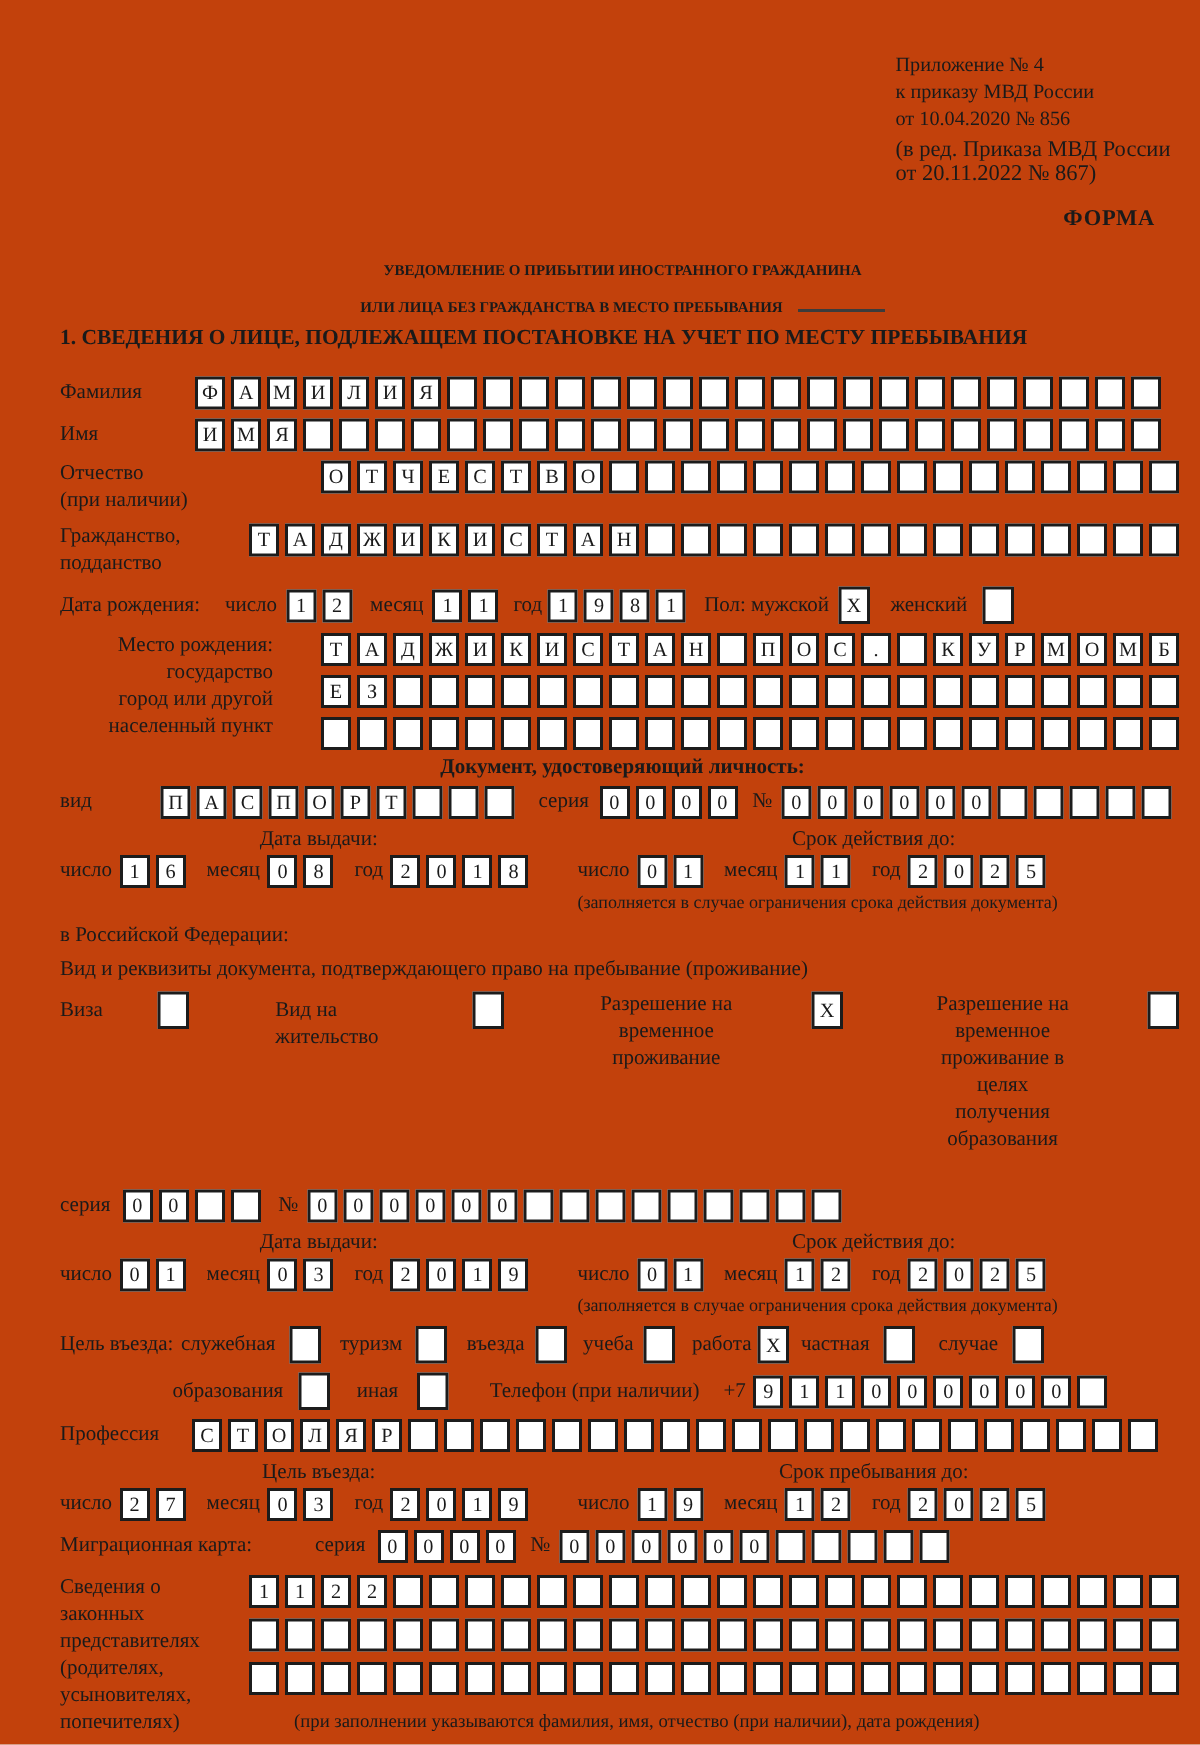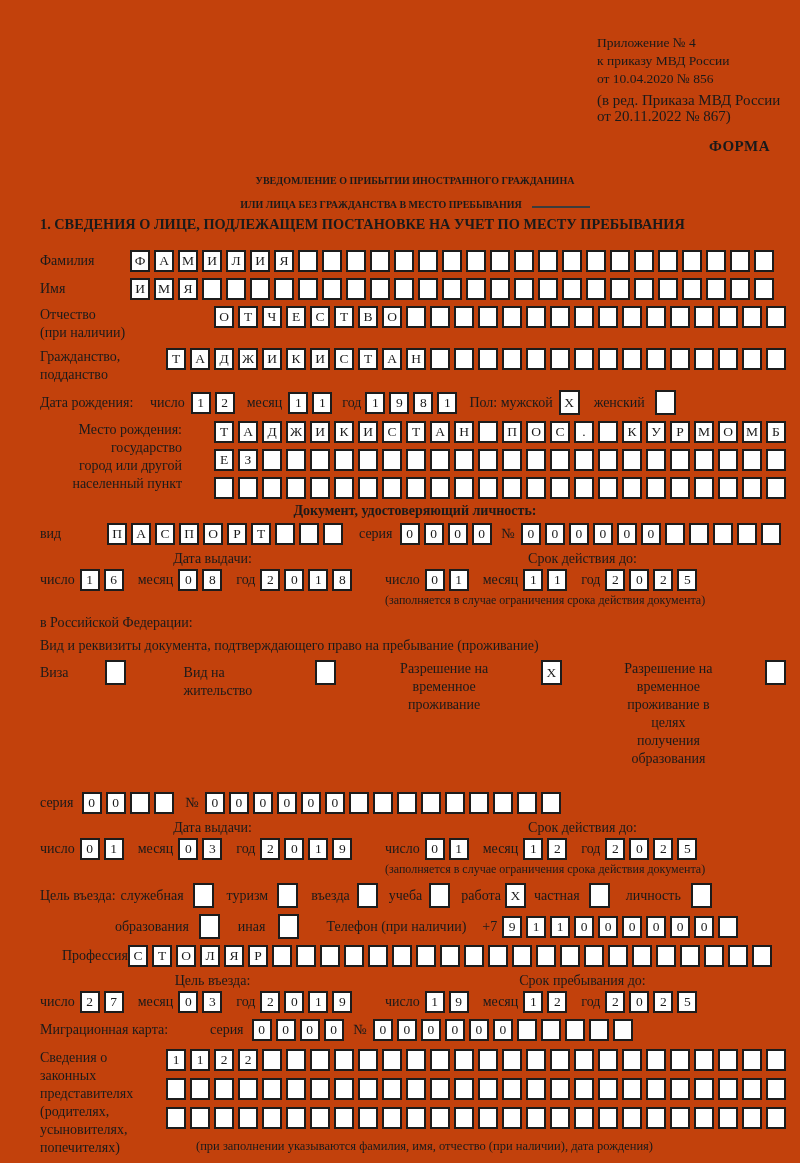--- a/index.html
+++ b/index.html
@@ -527,21 +527,21 @@
           <span class="cell">&nbsp;</span>
         </span>
       <span class="lbl" style="margin-left:7px;">работа</span>
       <span class="cells chk" style="margin-left:4px;">
           <span class="cell">X</span>
         </span>
       <span class="lbl" style="margin-left:4px;">частная</span>
       <span class="cells chk" style="margin-left:9px;">
           <span class="cell">&nbsp;</span>
         </span>
-      <span class="lbl" style="margin-left:12px;">личность</span>
+      <span class="lbl" style="margin-left:12px;">случае</span>
       <span class="cells chk" style="margin-left:10px;">
           <span class="cell">&nbsp;</span>
         </span>
     </div>
 
     <div class="frow" style="padding-left:75px;">
       <span class="lbl">образования</span>
       <span class="cells chk" style="margin-left:10px;">
           <span class="cell">&nbsp;</span>
         </span>
@@ -559,21 +559,21 @@
           <span class="cell">0</span>
           <span class="cell">0</span>
           <span class="cell">0</span>
           <span class="cell">0</span>
           <span class="cell">0</span>
           <span class="cell">&nbsp;</span>
         </span>
     </div>
 
     <div class="frow">
-      <span class="lbl" style="width:88px;text-align:right;">Профессия</span>
+      <span class="lbl" style="width:88px;">Профессия</span>
       <span class="cells">
           <span class="cell">С</span>
           <span class="cell">Т</span>
           <span class="cell">О</span>
           <span class="cell">Л</span>
           <span class="cell">Я</span>
           <span class="cell">Р</span>
           <span class="cell">&nbsp;</span>
           <span class="cell">&nbsp;</span>
           <span class="cell">&nbsp;</span>

